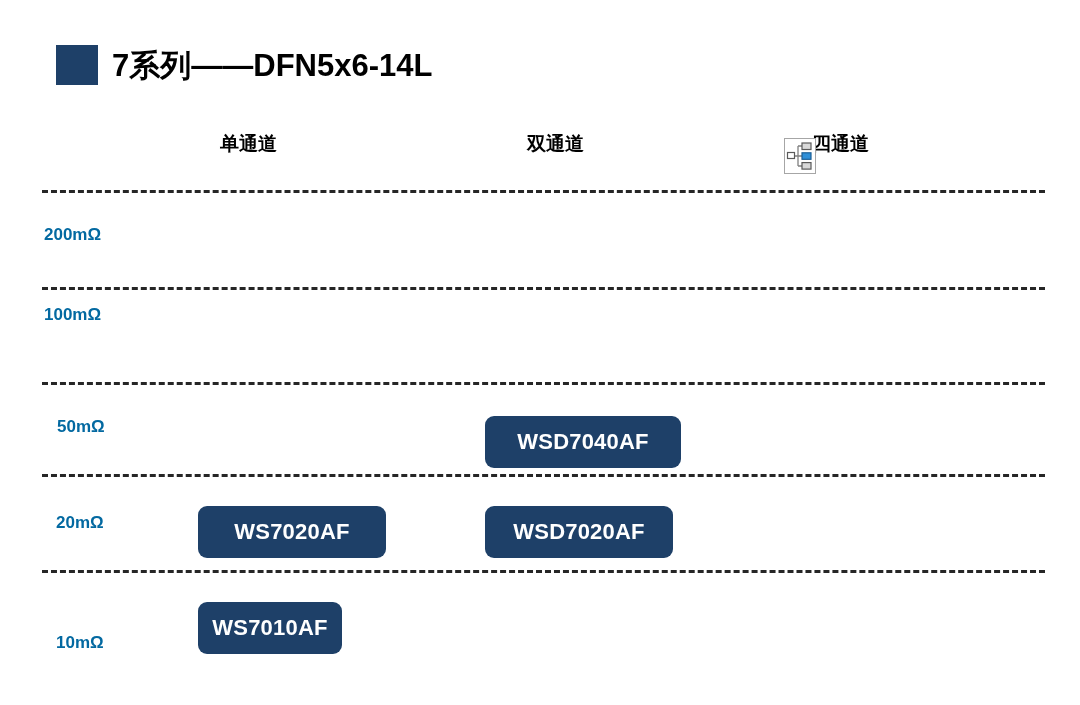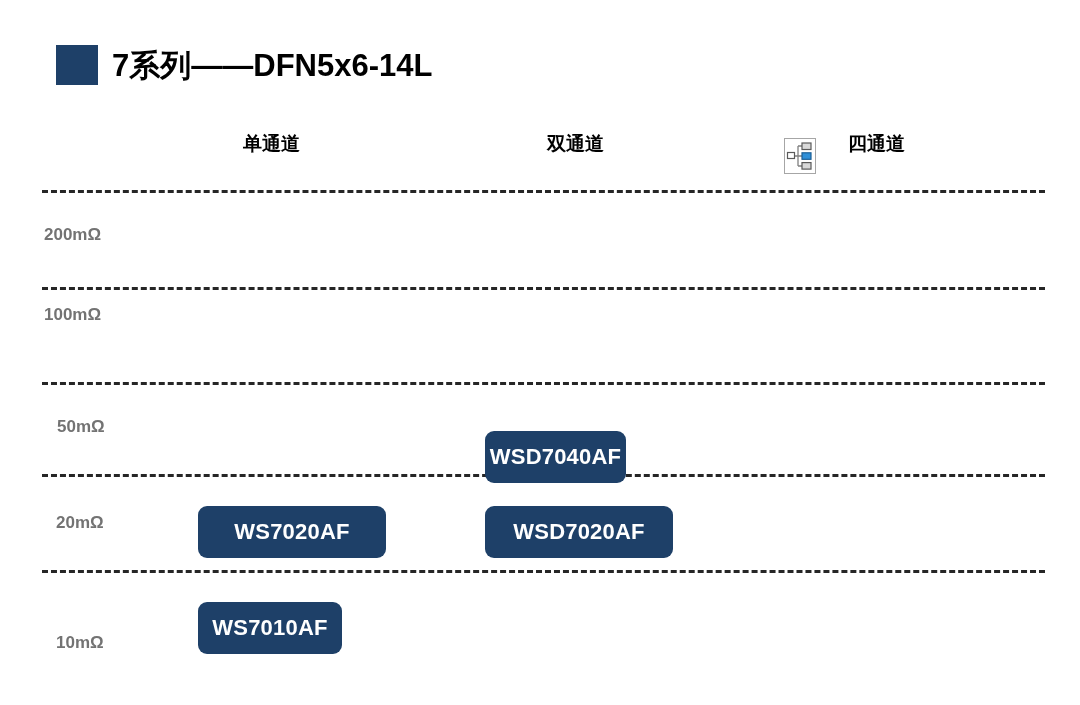--- a/index.html
+++ b/index.html
@@ -44,23 +44,23 @@
   
   .col-header {
     position: absolute;
     top: 131px;
     font-size: 19px;
     font-weight: bold;
     white-space: nowrap;
     color: #000000;
     line-height: 26px;
   }
-  #col-header-single  { left: 243px; text-align: center; }
-  #col-header-dual    { left: 527px; margin-left: 20px; }
-  #col-header-quad    { left: 848px; }
+  #col-header-single  { left: 220px; text-align: center; }
+  #col-header-dual    { left: 527px; }
+  #col-header-quad    { left: 812px; }
 
   #quad-chart-icon {
     position: absolute;
     left: 784px;
     top: 138px;
     width: 32px;
     height: 36px;
     border: 1px solid #a6a6a6;
     background: #ffffff;
     box-sizing: border-box;
@@ -74,21 +74,21 @@
     height: 0;
     border-top: 3px dashed #262626;
   }
 
   
   .row-label {
     position: absolute;
     font-size: 17px;
     font-weight: bold;
     white-space: nowrap;
-    color: #737373;
+    color: #0369a1;
     line-height: 22px;
   }
 
   
   .chip {
     position: absolute;
     height: 52px;
     background: #1e4068;
     border-radius: 9px;
     color: #ffffff;
@@ -132,16 +132,16 @@
 <div class="row-divider" style="top:382px"></div>
 <div class="row-divider" style="top:474px"></div>
 <div class="row-divider" style="top:570px"></div>
 
 <div class="row-label" style="left:44px; top:224px">200mΩ</div>
 <div class="row-label" style="left:44px; top:304px">100mΩ</div>
 <div class="row-label" style="left:57px; top:416px">50mΩ</div>
 <div class="row-label" style="left:56px; top:512px">20mΩ</div>
 <div class="row-label" style="left:56px; top:632px">10mΩ</div>
 
-<div class="chip" style="left:485px; top:431px; width:141px">WSD7040AF</div>
+<div class="chip" style="left:485px; top:416px; width:196px">WSD7040AF</div>
 <div class="chip" style="left:198px; top:506px; width:188px">WS7020AF</div>
 <div class="chip" style="left:485px; top:506px; width:188px">WSD7020AF</div>
 <div class="chip" style="left:198px; top:602px; width:144px">WS7010AF</div>
 
 </body></html>

